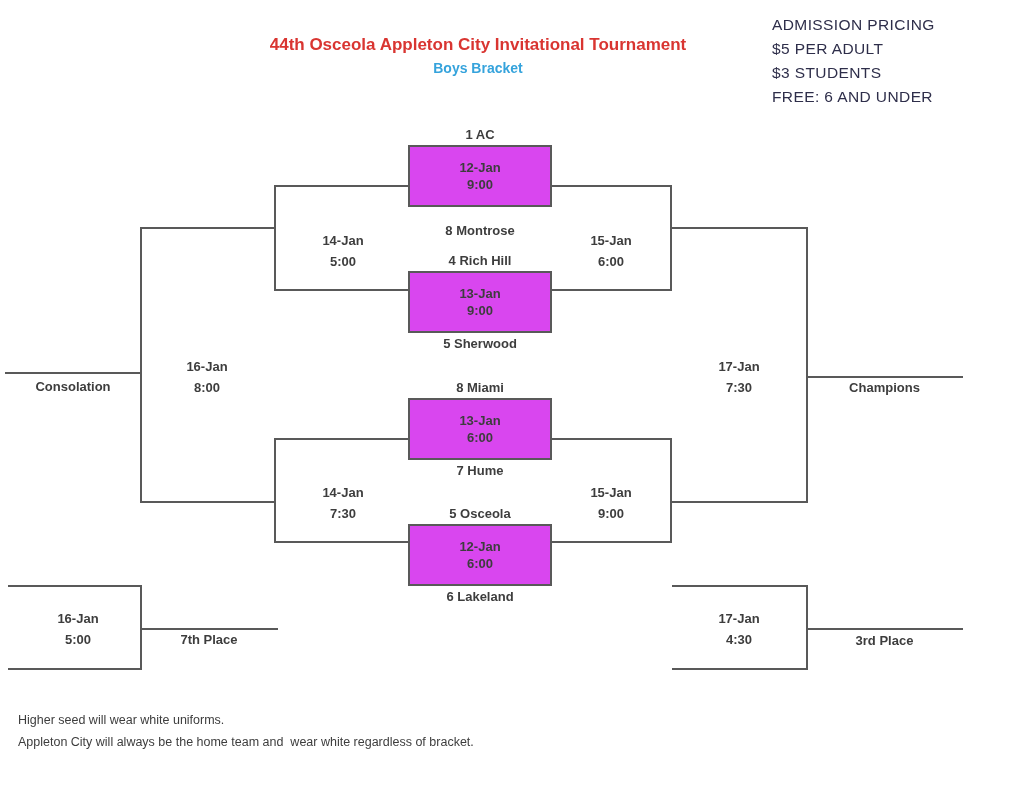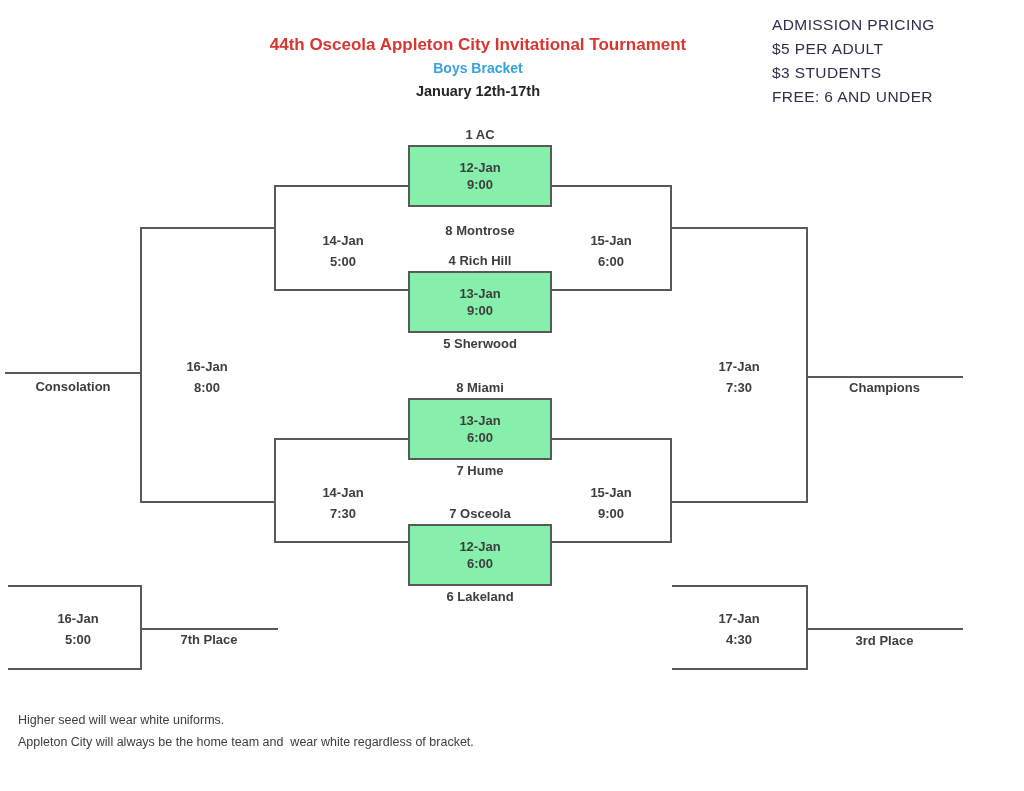--- a/index.html
+++ b/index.html
@@ -4,21 +4,21 @@
 <style>
   html,body{margin:0;padding:0;background:#fff;}
   .canvas{
     position:relative;width:1024px;height:791px;background:#fff;
     font-family:"Liberation Sans",sans-serif;overflow:hidden;
   }
   .hline{position:absolute;height:2px;background:var(--line-gray,#595959);z-index:1;}
   .vline{position:absolute;width:2px;background:var(--line-gray,#595959);z-index:1;}
   .gamebox{
     position:absolute;left:408px;width:140px;height:58px;
-    border:2px solid var(--line-gray,#595959);background:#86efac;
+    border:2px solid var(--line-gray,#595959);background:#d946ef;
     display:flex;flex-direction:column;align-items:center;justify-content:center;
     gap:2px;font-size:13px;font-weight:600;color:var(--text-gray,#3d3d3d);z-index:2;
   }
   .team{
     position:absolute;left:380px;width:200px;text-align:center;
     font-size:13px;font-weight:600;color:var(--text-gray,#3d3d3d);z-index:2;
   }
   .rlabel{
     position:absolute;width:90px;text-align:center;font-size:13px;
     font-weight:600;color:var(--text-gray,#3d3d3d);line-height:21px;z-index:2;
@@ -49,21 +49,20 @@
     color:var(--text-gray,#3d3d3d);white-space:pre-wrap;z-index:2;
   }
 </style>
 </head>
 <body>
 
 <div class="canvas">
 
   <div class="title">44th Osceola Appleton City Invitational Tournament</div>
   <div class="subtitle">Boys Bracket</div>
-  <div class="dates">January 12th-17th</div>
 
   <div class="admission">
     <div>ADMISSION PRICING</div>
     <div>$5 PER ADULT</div>
     <div>$3 STUDENTS</div>
     <div>FREE: 6 AND UNDER</div>
   </div>
 
   <div class="hline" style="left:5px;top:372px;width:136px;"></div>
   <div class="hline" style="left:141px;top:227px;width:134px;"></div>
@@ -109,21 +108,21 @@
   </div>
   <div class="team" style="top:336px;">5 Sherwood</div>
 
   <div class="team" style="top:380px;">8 Miami</div>
   <div class="gamebox" style="top:398px;">
     <div>13-Jan</div>
     <div>6:00</div>
   </div>
   <div class="team" style="top:463px;">7 Hume</div>
 
-  <div class="team" style="top:506px;">7 Osceola</div>
+  <div class="team" style="top:506px;">5 Osceola</div>
   <div class="gamebox" style="top:524px;">
     <div>12-Jan</div>
     <div>6:00</div>
   </div>
   <div class="team" style="top:589px;">6 Lakeland</div>
 
   <div class="rlabel" style="left:298px;top:230px;">
     <div>14-Jan</div>
     <div>5:00</div>
   </div>

